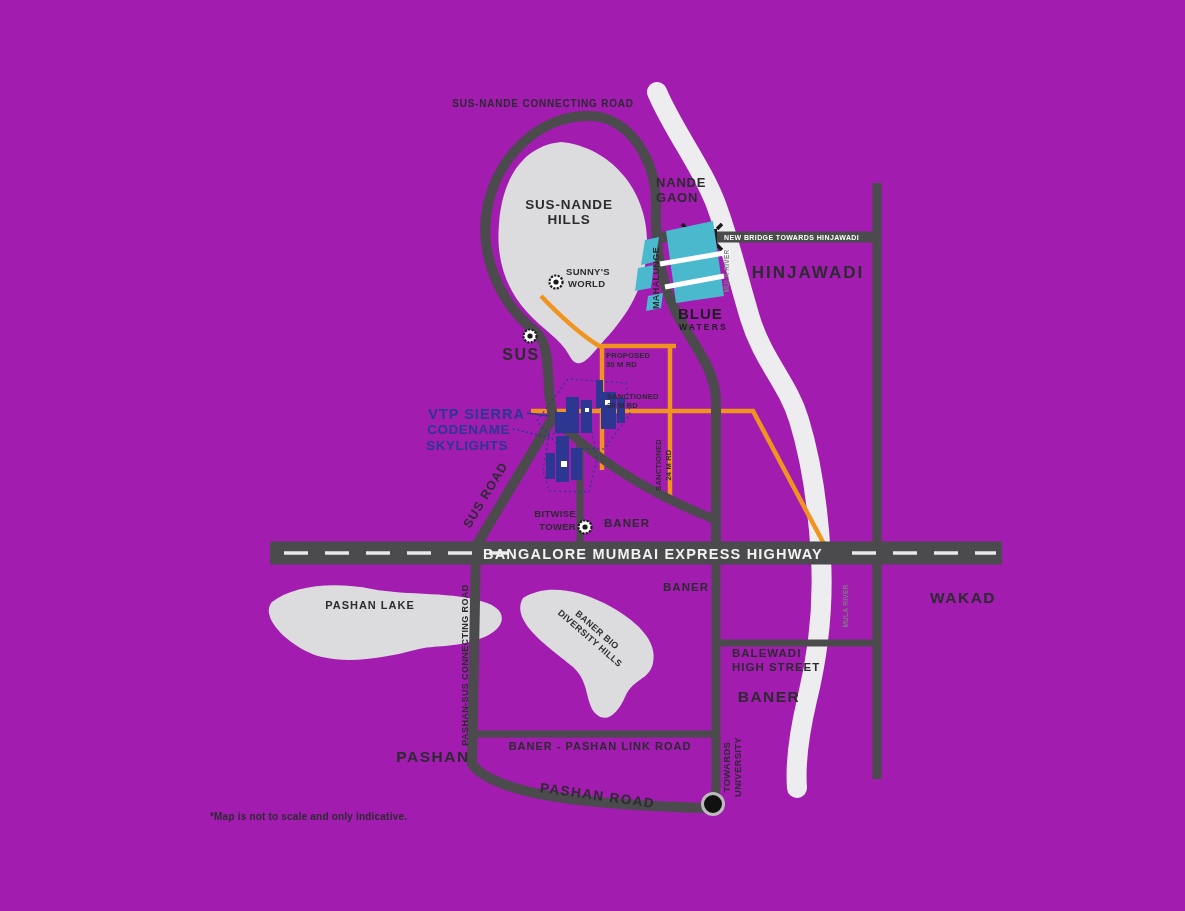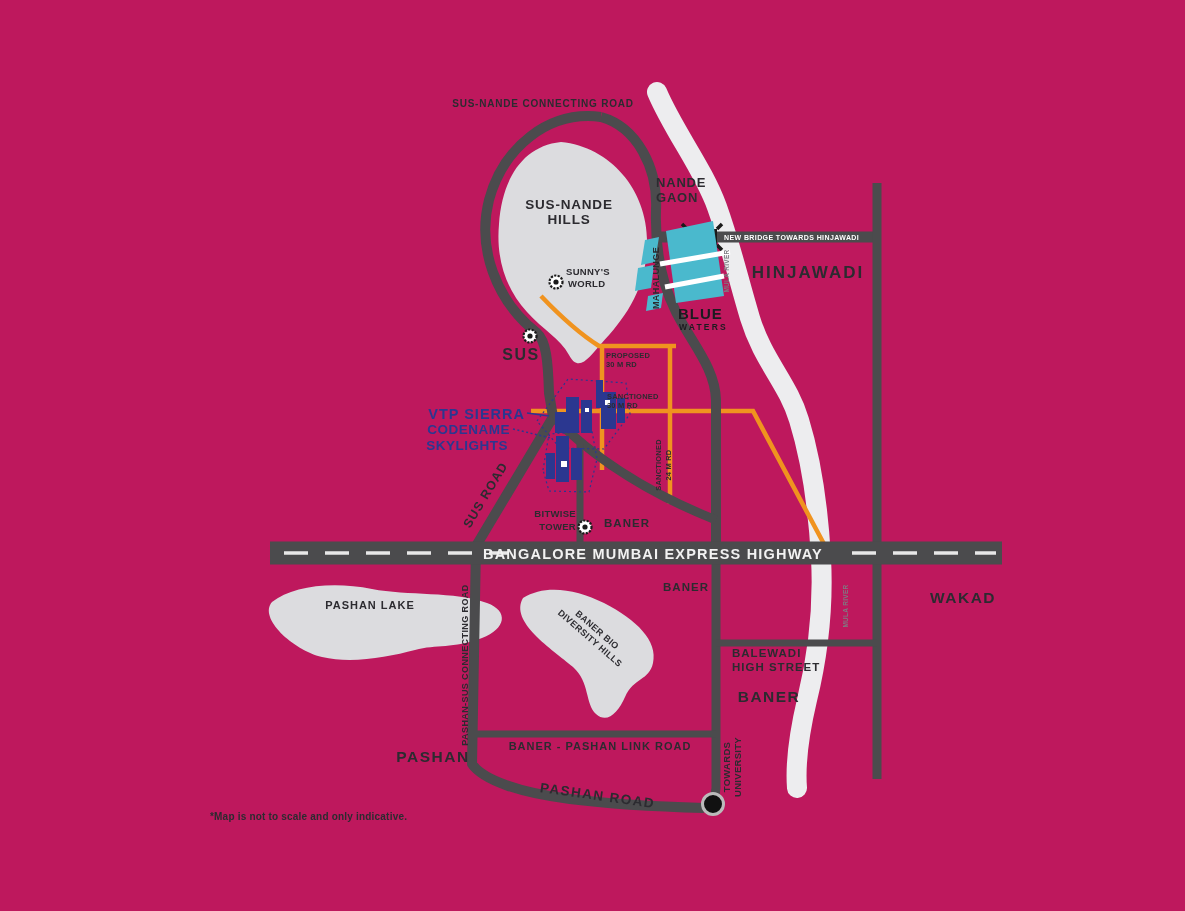--- a/index.html
+++ b/index.html
@@ -1,16 +1,16 @@
 <!DOCTYPE html>
 <html><head>
 <meta charset="utf-8">
 <style>
   html,body{margin:0;padding:0;background:#ffffff;}
-  .map-wrap{position:relative;width:1185px;height:911px;background:#be185d;overflow:hidden;}
+  .map-wrap{position:relative;width:1185px;height:911px;background:#a21caf;overflow:hidden;}
   svg{display:block;}
   svg text{font-family:"Liberation Sans","DejaVu Sans",sans-serif;font-weight:700;fill:#2c2b30;}
   .t10{font-size:10px;letter-spacing:.8px;}
   .t13{font-size:13.5px;letter-spacing:.8px;}
   .t12ng{font-size:13px;letter-spacing:.8px;}
   .tw7{font-size:7px;letter-spacing:.4px;fill:#ffffff;}
   .t17{font-size:17px;letter-spacing:2px;}
   .t9r{font-size:9px;letter-spacing:.4px;}
   .t65{font-size:6.5px;letter-spacing:.3px;fill:#7d7d82;}
   .tblue{font-size:15px;letter-spacing:1px;fill:#1c1b20;}

